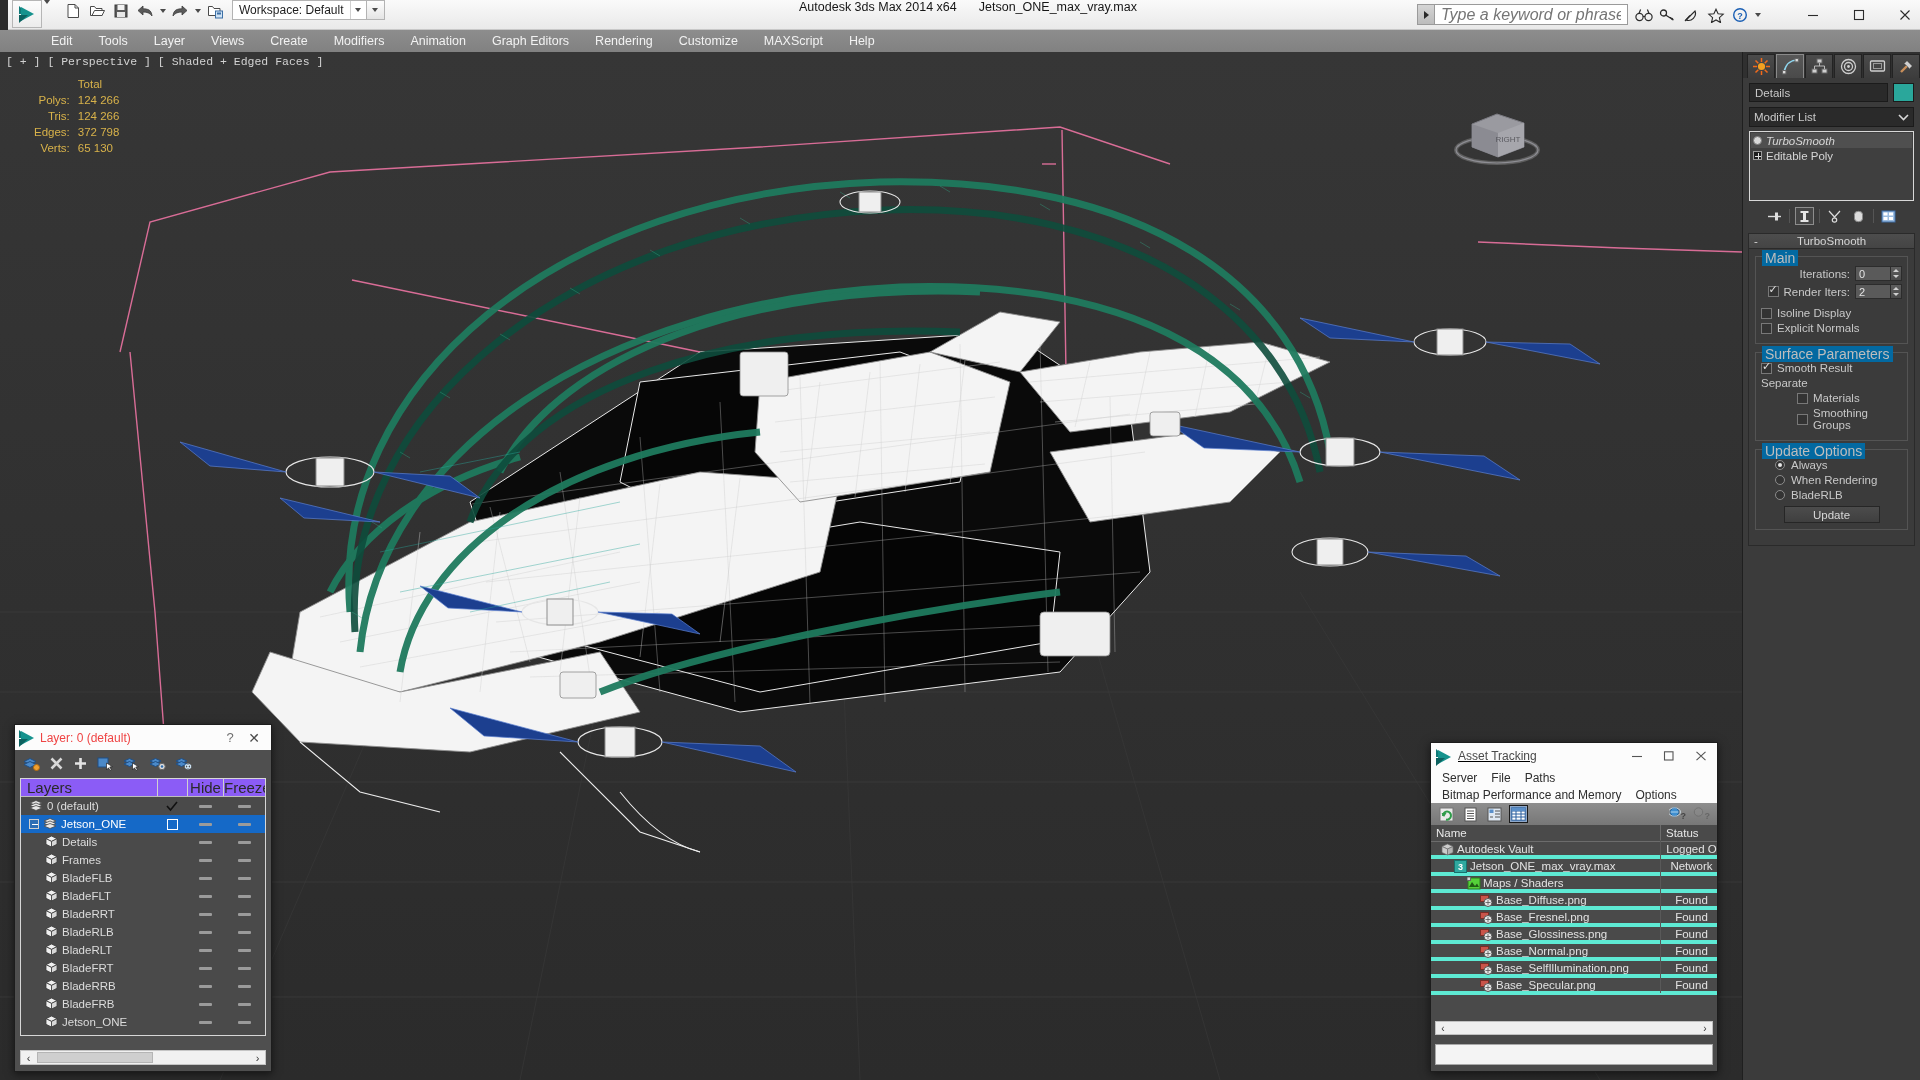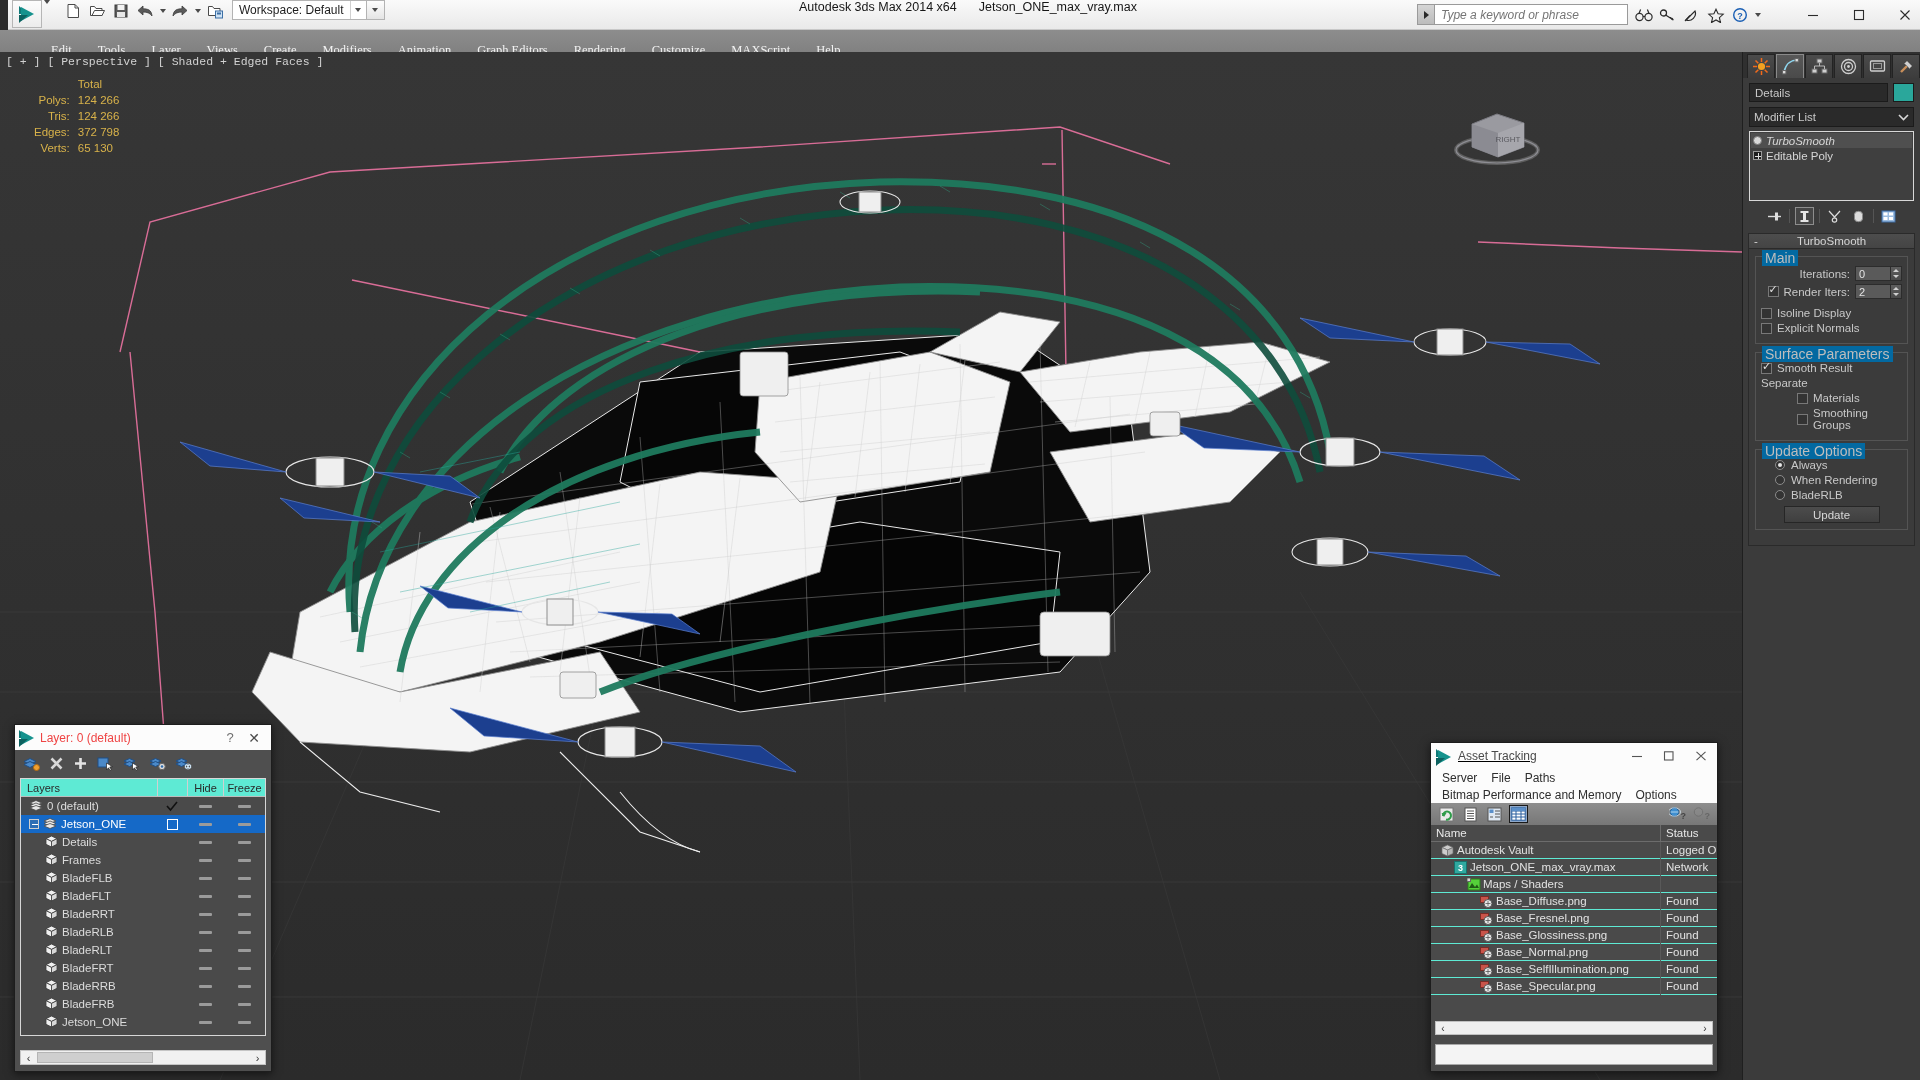--- a/index.html
+++ b/index.html
@@ -27,31 +27,31 @@
   #wsArrow{ width:16px; border-left:1px solid #d0d0d0; height:100%; display:flex;align-items:center;justify-content:center;}
   #wsDrop{ width:18px;height:20px;border:1px solid #b3b3b3;border-left:none;background:linear-gradient(#fdfdfd,#e4e4e4);
     display:flex;align-items:center;justify-content:center;}
   #titlecenter{ position:absolute; left:0; right:0; text-align:center; font-size:12.5px; color:#161616; pointer-events:none;}
   #titlecenter b{ font-weight:normal; }
   #titlecenter .fname{ margin-left:22px; }
   #searchwrap{ position:absolute; right:300px; top:4px; display:flex; height:21px; }
   #searchArrow{ width:17px;height:21px;background:linear-gradient(#d5d5d5,#bcbcbc);border:1px solid #9a9a9a;border-right:none;
     display:flex;align-items:center;justify-content:center;}
   .caret-rt{ width:0;height:0;border-top:4px solid transparent;border-bottom:4px solid transparent;border-left:5px solid #2a2a2a;}
-  #searchinput{ width:194px;height:21px;border:1px solid #9a9a9a; background:#fff; font-size:12px; font-style:italic;
+  #searchinput{ width:194px;height:21px;border:1px solid #9a9a9a; background:#fff; font-size:16px; font-style:italic;
     color:#8d8d8d; padding:0 6px; font-family:"Liberation Sans",sans-serif; }
   #helpicons{ position:absolute; right:165px; top:3px; display:flex; align-items:center; gap:2px; height:24px;}
   .hicon{ width:22px;height:22px;display:flex;align-items:center;justify-content:center;}
   #wincontrols{ position:absolute; right:0; top:0; display:flex; height:30px; }
   .wc{ width:46px;height:30px;display:flex;align-items:center;justify-content:center;}
 
   
   #menubar{ position:absolute; left:0; top:30px; width:1920px; height:32px;
-    background:linear-gradient(#8d8d8d,#7c7c7c); display:flex; align-items:flex-end;
-    border-bottom:1px solid #565656;font-family:Liberation Serif, serif; }
+    background:linear-gradient(#8d8d8d,#7c7c7c); display:flex; align-items:flex-start;
+    border-bottom:1px solid #565656; }
   #menubar .mi{ font-size:12.5px; color:#f2f2f2; padding:0 13px; line-height:22px; cursor:default;}
   #menuIconSlot{ width:38px; }
 
   
   #body{ position:absolute; left:0; top:52px; width:1920px; height:1028px; background:#2e2e2e; }
 
   
   #viewport{ position:absolute; left:0; top:0; width:1742px; height:1028px;
     background:linear-gradient(#343434,#2c2c2c); overflow:hidden; }
   #vpLabel{ position:absolute; left:6px; top:3px; font-size:11.5px; color:#d2d2d2;
@@ -124,21 +124,21 @@
   
   #layerwin{ position:absolute; left:14px; top:672px; width:258px; height:348px;
     background:#4f4f4f; border:1px solid #1d1d1d; box-shadow:0 2px 8px rgba(0,0,0,.55);}
   #lwTitle{ height:25px; background:#fcfcfc; display:flex; align-items:center; padding:0 4px; }
   #lwTitle .ttxt{ font-size:12px; color:#ef4444; margin-left:6px; }
   #lwTitle .sp{ flex:1; }
   #lwTitle .q{ font-size:13px; color:#6f6f6f; width:22px; text-align:center;}
   #lwTitle .x{ font-size:14px; color:#4b4b4b; width:26px; text-align:center;}
   #lwTools{ height:26px; background:#4f4f4f; display:flex; align-items:center; gap:9px; padding-left:8px;}
   #lwGrid{ margin:2px 5px 0 5px; border:1px solid #d7d7d7; background:#4a4a4a; height:258px; overflow:hidden;}
-  #lwHead{ height:18px; display:flex; background:#5eead4; border-bottom:1px solid #bdbdbd; font-size:11px; color:#2a2a2a;}
+  #lwHead{ height:18px; display:flex; background:#8b5cf6; border-bottom:1px solid #bdbdbd; font-size:15px; color:#2a2a2a;}
   #lwHead div{ line-height:18px; }
   .colName{ flex:1; padding-left:6px; }
   .colChk{ width:30px; border-left:1px solid #d0d0d0;}
   .colHide{ width:36px; border-left:1px solid #d0d0d0; text-align:center;}
   .colFreeze{ width:42px; border-left:1px solid #d0d0d0; text-align:center;}
   .lrow{ height:18px; display:flex; align-items:center; font-size:11.5px; color:#dcdcdc;}
   .lrow .n{ flex:1; display:flex; align-items:center; gap:4px;}
   .lrow.sel{ background:#1569c7; color:#fff; }
   .lrow .c{ width:30px; display:flex;align-items:center;justify-content:center;}
   .lrow .h{ width:36px; display:flex;align-items:center;justify-content:center;}
@@ -161,21 +161,21 @@
   .awbtn{ width:32px;height:26px;display:flex;align-items:center;justify-content:center;color:#444;font-size:13px;}
   #awMenu1,#awMenu2{ height:17px; background:#fcfcfc; display:flex; align-items:center; font-size:12px; color:#2e2e2e; padding-left:4px;}
   #awMenu1 span,#awMenu2 span{ padding:0 7px; }
   #awToolbar{ height:22px; background:linear-gradient(#8e8e8e,#777); display:flex; align-items:center; gap:5px; padding:0 6px;}
   .awTool{ width:19px;height:18px;display:flex;align-items:center;justify-content:center;}
   .awTool.sel{ border:1px solid #1a1a1a; background:#8fa8c9;}
   #awGrid{ background:#4a4a4a; }
   #awHead{ height:17px; display:flex; background:#4a4a4a; color:#e8e8e8; font-size:11.5px; border-bottom:1px solid #6c6c6c;}
   #awHead .n{ flex:1; padding-left:5px; line-height:17px; border-right:1px solid #6c6c6c;}
   #awHead .s{ width:56px; padding-left:5px; line-height:17px;}
-  .arow{ height:17px; display:flex; font-size:11.5px; color:#e2e2e2; border-bottom:1px solid #5eead4; align-items:center;}
+  .arow{ height:17px; display:flex; font-size:11.5px; color:#e2e2e2; border-bottom:4px solid #5eead4; align-items:center;text-align:center;}
   .arow .n{ flex:1; display:flex; align-items:center; gap:4px; border-right:1px solid #595959; height:17px;}
   .arow .s{ width:56px; padding-left:5px; overflow:hidden; white-space:nowrap;}
   #awScroll{ position:absolute; left:4px; right:4px; bottom:36px; height:14px; display:flex; align-items:center;
     background:#efefef; border:1px solid #c0c0c0;}
   #awScroll .arr{ width:14px; text-align:center; font-size:10px; color:#333;}
   #awStatus{ position:absolute; left:4px; right:4px; bottom:6px; height:21px; background:#f4f4f4; border:1px solid #a8a8a8;}
   .tinyIcon{ width:12px;height:12px;flex:none;}
 </style>
 </head>
 <body>

